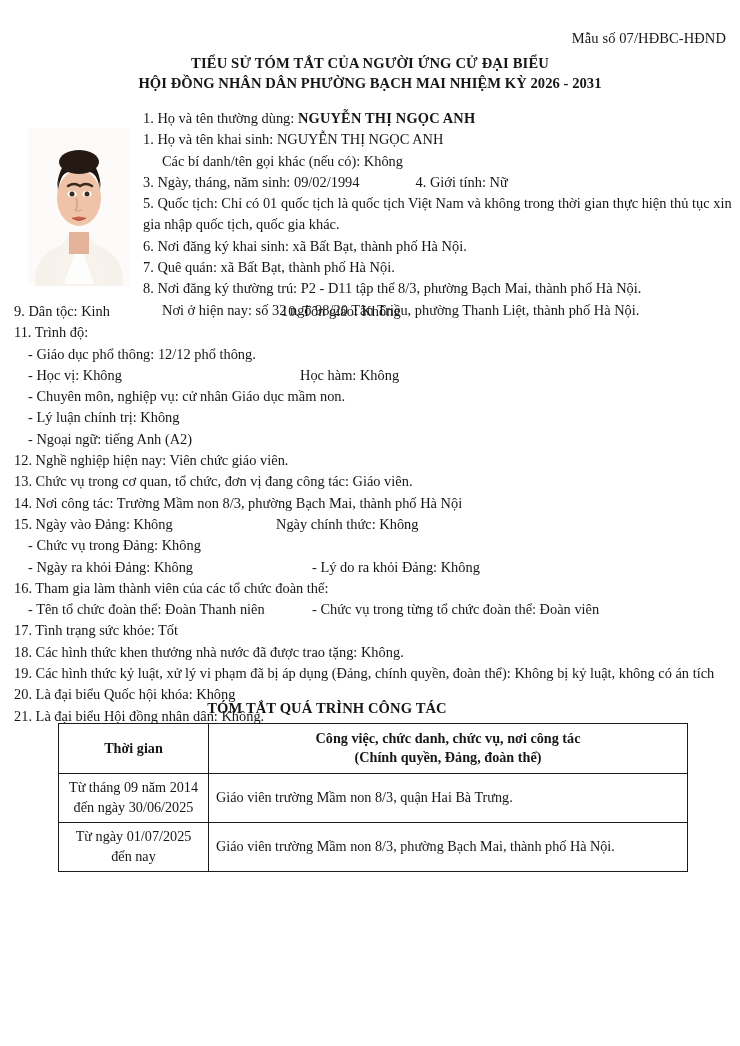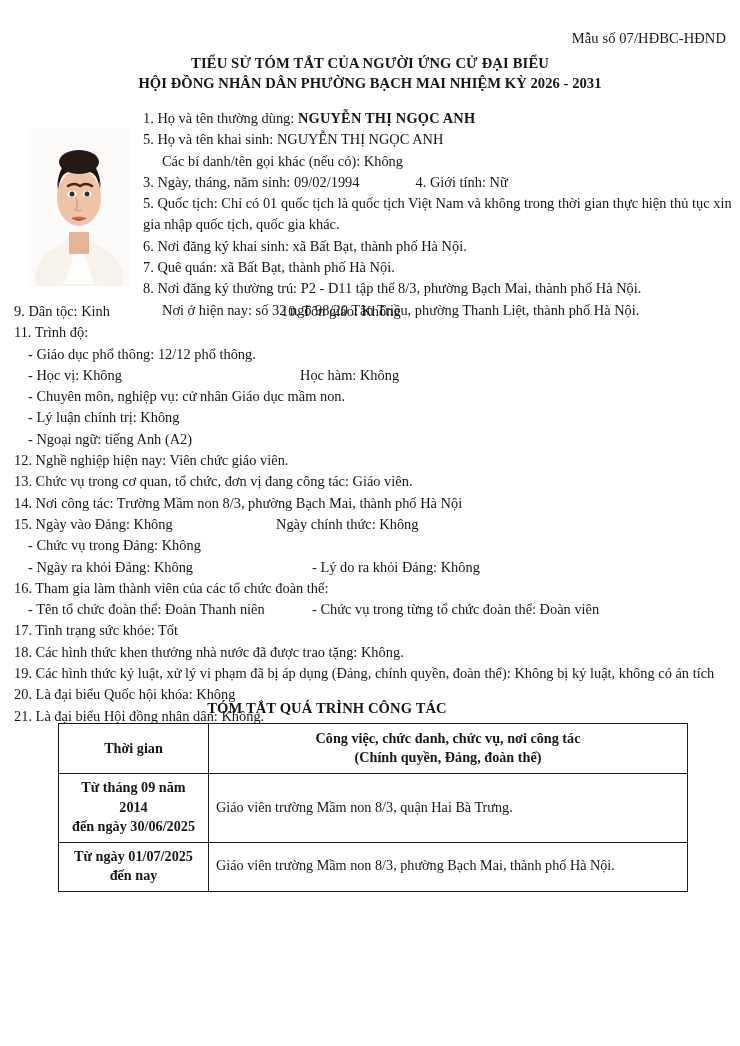--- a/index.html
+++ b/index.html
@@ -115,21 +115,21 @@
     line-height: 19.5px;
   }
   table.work thead th {
     text-align: center;
     font-weight: bold;
     line-height: 19px;
     padding: 5px 6px 6px 6px;
   }
   table.work .c-time { width: 135px; text-align: center; }
   table.work tbody td { text-align: left; }
-  table.work tbody .c-time { line-height: 19.5px; font-weight: bold; }
+  table.work tbody .c-time { line-height: 19.5px; }
 </style>
 </head>
 <body>
 
 <div class="page">
 
   <div class="form-code">Mẫu số 07/HĐBC-HĐND</div>
 
   <div class="doc-title">
     <div class="l1">TIỂU SỬ TÓM TẮT CỦA NGƯỜI ỨNG CỬ ĐẠI BIỂU</div>
@@ -154,21 +154,21 @@
       <circle cx="44" cy="66" r="2.5" fill="#3b2a1c"></circle>
       <circle cx="59" cy="66" r="2.5" fill="#3b2a1c"></circle>
       <path d="M48 70 q3 9 -1 12 q3 2 6 0" stroke="#d9a184" stroke-width="1.5" fill="none" stroke-linecap="round"></path>
       <path d="M44 90 q7 -3 14 0 q-7 6 -14 0 z" fill="#c8624f"></path>
       <path d="M44 90 q7 4 14 0" stroke="#a84a3a" stroke-width="1" fill="none"></path>
     </svg>
   </div>
 
   <div class="block-indent">
     <div class="row"><span>1. Họ và tên thường dùng: </span><span class="name-strong">NGUYỄN THỊ NGỌC ANH</span></div>
-    <div class="row">5. Họ và tên khai sinh: NGUYỄN THỊ NGỌC ANH</div>
+    <div class="row">1. Họ và tên khai sinh: NGUYỄN THỊ NGỌC ANH</div>
     <div class="row sub">Các bí danh/tên gọi khác (nếu có): Không</div>
     <div class="row"><span>3. Ngày, tháng, năm sinh: 09/02/1994</span><span class="inline-gap"></span><span>4. Giới tính: Nữ</span></div>
     <div class="wrap">5. Quốc tịch: Chỉ có 01 quốc tịch là quốc tịch Việt Nam và không trong thời gian thực hiện thủ tục xin gia nhập quốc tịch, quốc gia khác.</div>
     <div class="row">6. Nơi đăng ký khai sinh: xã Bất Bạt, thành phố Hà Nội.</div>
     <div class="row">7. Quê quán: xã Bất Bạt, thành phố Hà Nội.</div>
     <div class="row">8. Nơi đăng ký thường trú: P2 - D11 tập thể 8/3, phường Bạch Mai, thành phố Hà Nội.</div>
     <div class="row sub">Nơi ở hiện nay: số 32 ngõ 98/20 Tân Triều, phường Thanh Liệt, thành phố Hà Nội.</div>
   </div>
 
   <div class="block-full">

